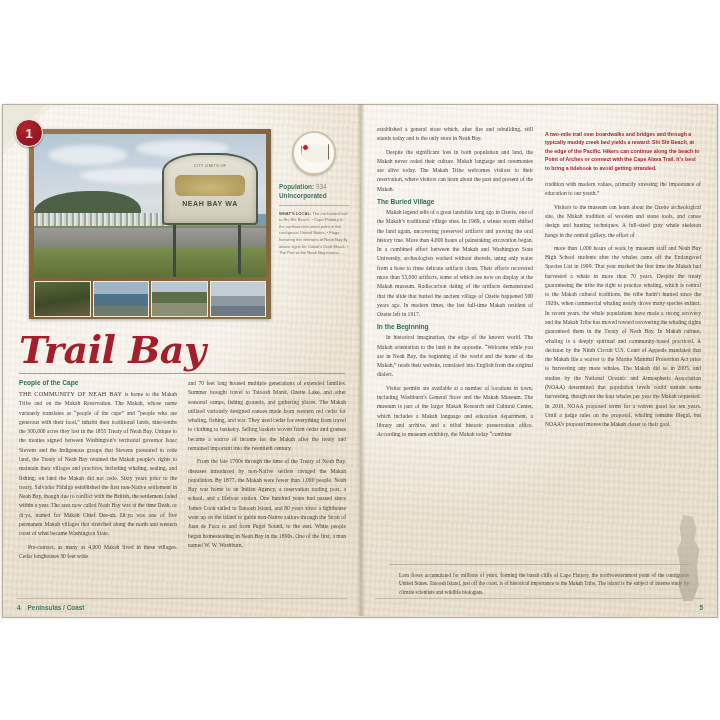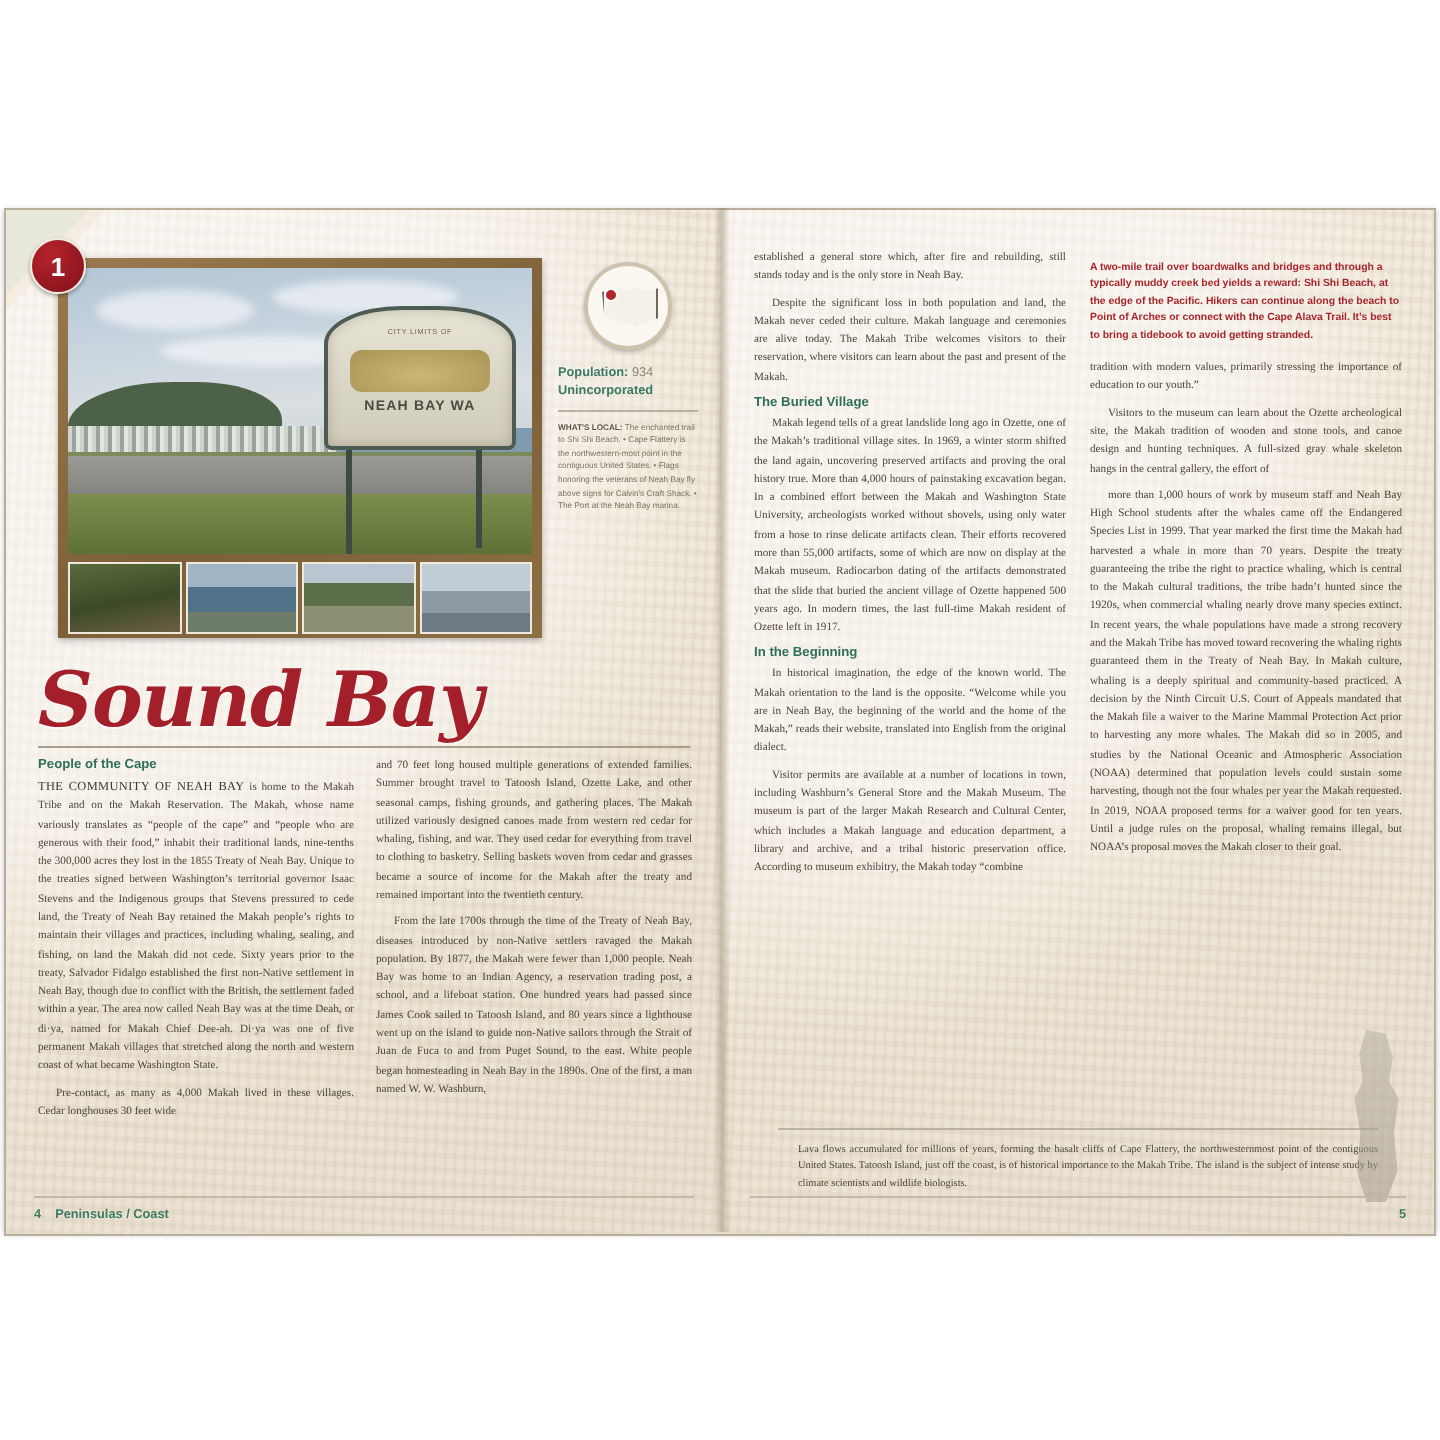--- a/index.html
+++ b/index.html
@@ -179,21 +179,21 @@
           <span>Population:</span>
           <span class="val">934</span><br>
           <span>Unincorporated</span>
         </div>
         <div class="rule-green"></div>
         <div class="locals">
           <b>WHAT'S LOCAL:</b><span> The enchanted trail to Shi Shi Beach. • Cape Flattery is the northwestern-most point in the contiguous United States. • Flags honoring the veterans of Neah Bay fly above signs for Calvin's Craft Shack. • The Port at the Neah Bay marina.</span>
         </div>
       </div>
 
-      <div class="title">Sound Bay</div>
+      <div class="title">Trail Bay</div>
       <div class="title-rule"></div>
 
       <div class="cols">
         <div class="col">
           <div class="sub">People of the Cape</div>
           <p class="body"><span class="sc">THE COMMUNITY OF NEAH BAY</span><span> is home to the Makah Tribe and on the Makah Reservation. The Makah, whose name variously translates as “people of the cape” and “people who are generous with their food,” inhabit their traditional lands, nine-tenths the 300,000 acres they lost in the 1855 Treaty of Neah Bay. Unique to the treaties signed between Washington’s territorial governor Isaac Stevens and the Indigenous groups that Stevens pressured to cede land, the Treaty of Neah Bay retained the Makah people’s rights to maintain their villages and practices, including whaling, sealing, and fishing, on land the Makah did not cede. Sixty years prior to the treaty, Salvador Fidalgo established the first non-Native settlement in Neah Bay, though due to conflict with the British, the settlement faded within a year. The area now called Neah Bay was at the time Deah, or di·ya, named for Makah Chief Dee-ah. Di·ya was one of five permanent Makah villages that stretched along the north and western coast of what became Washington State.</span></p>
           <p class="body ind">Pre-contact, as many as 4,000 Makah lived in these villages. Cedar longhouses 30 feet wide</p>
         </div>
         <div class="col">
           <p class="body">and 70 feet long housed multiple generations of extended families. Summer brought travel to Tatoosh Island, Ozette Lake, and other seasonal camps, fishing grounds, and gathering places. The Makah utilized variously designed canoes made from western red cedar for whaling, fishing, and war. They used cedar for everything from travel to clothing to basketry. Selling baskets woven from cedar and grasses became a source of income for the Makah after the treaty and remained important into the twentieth century.</p>

